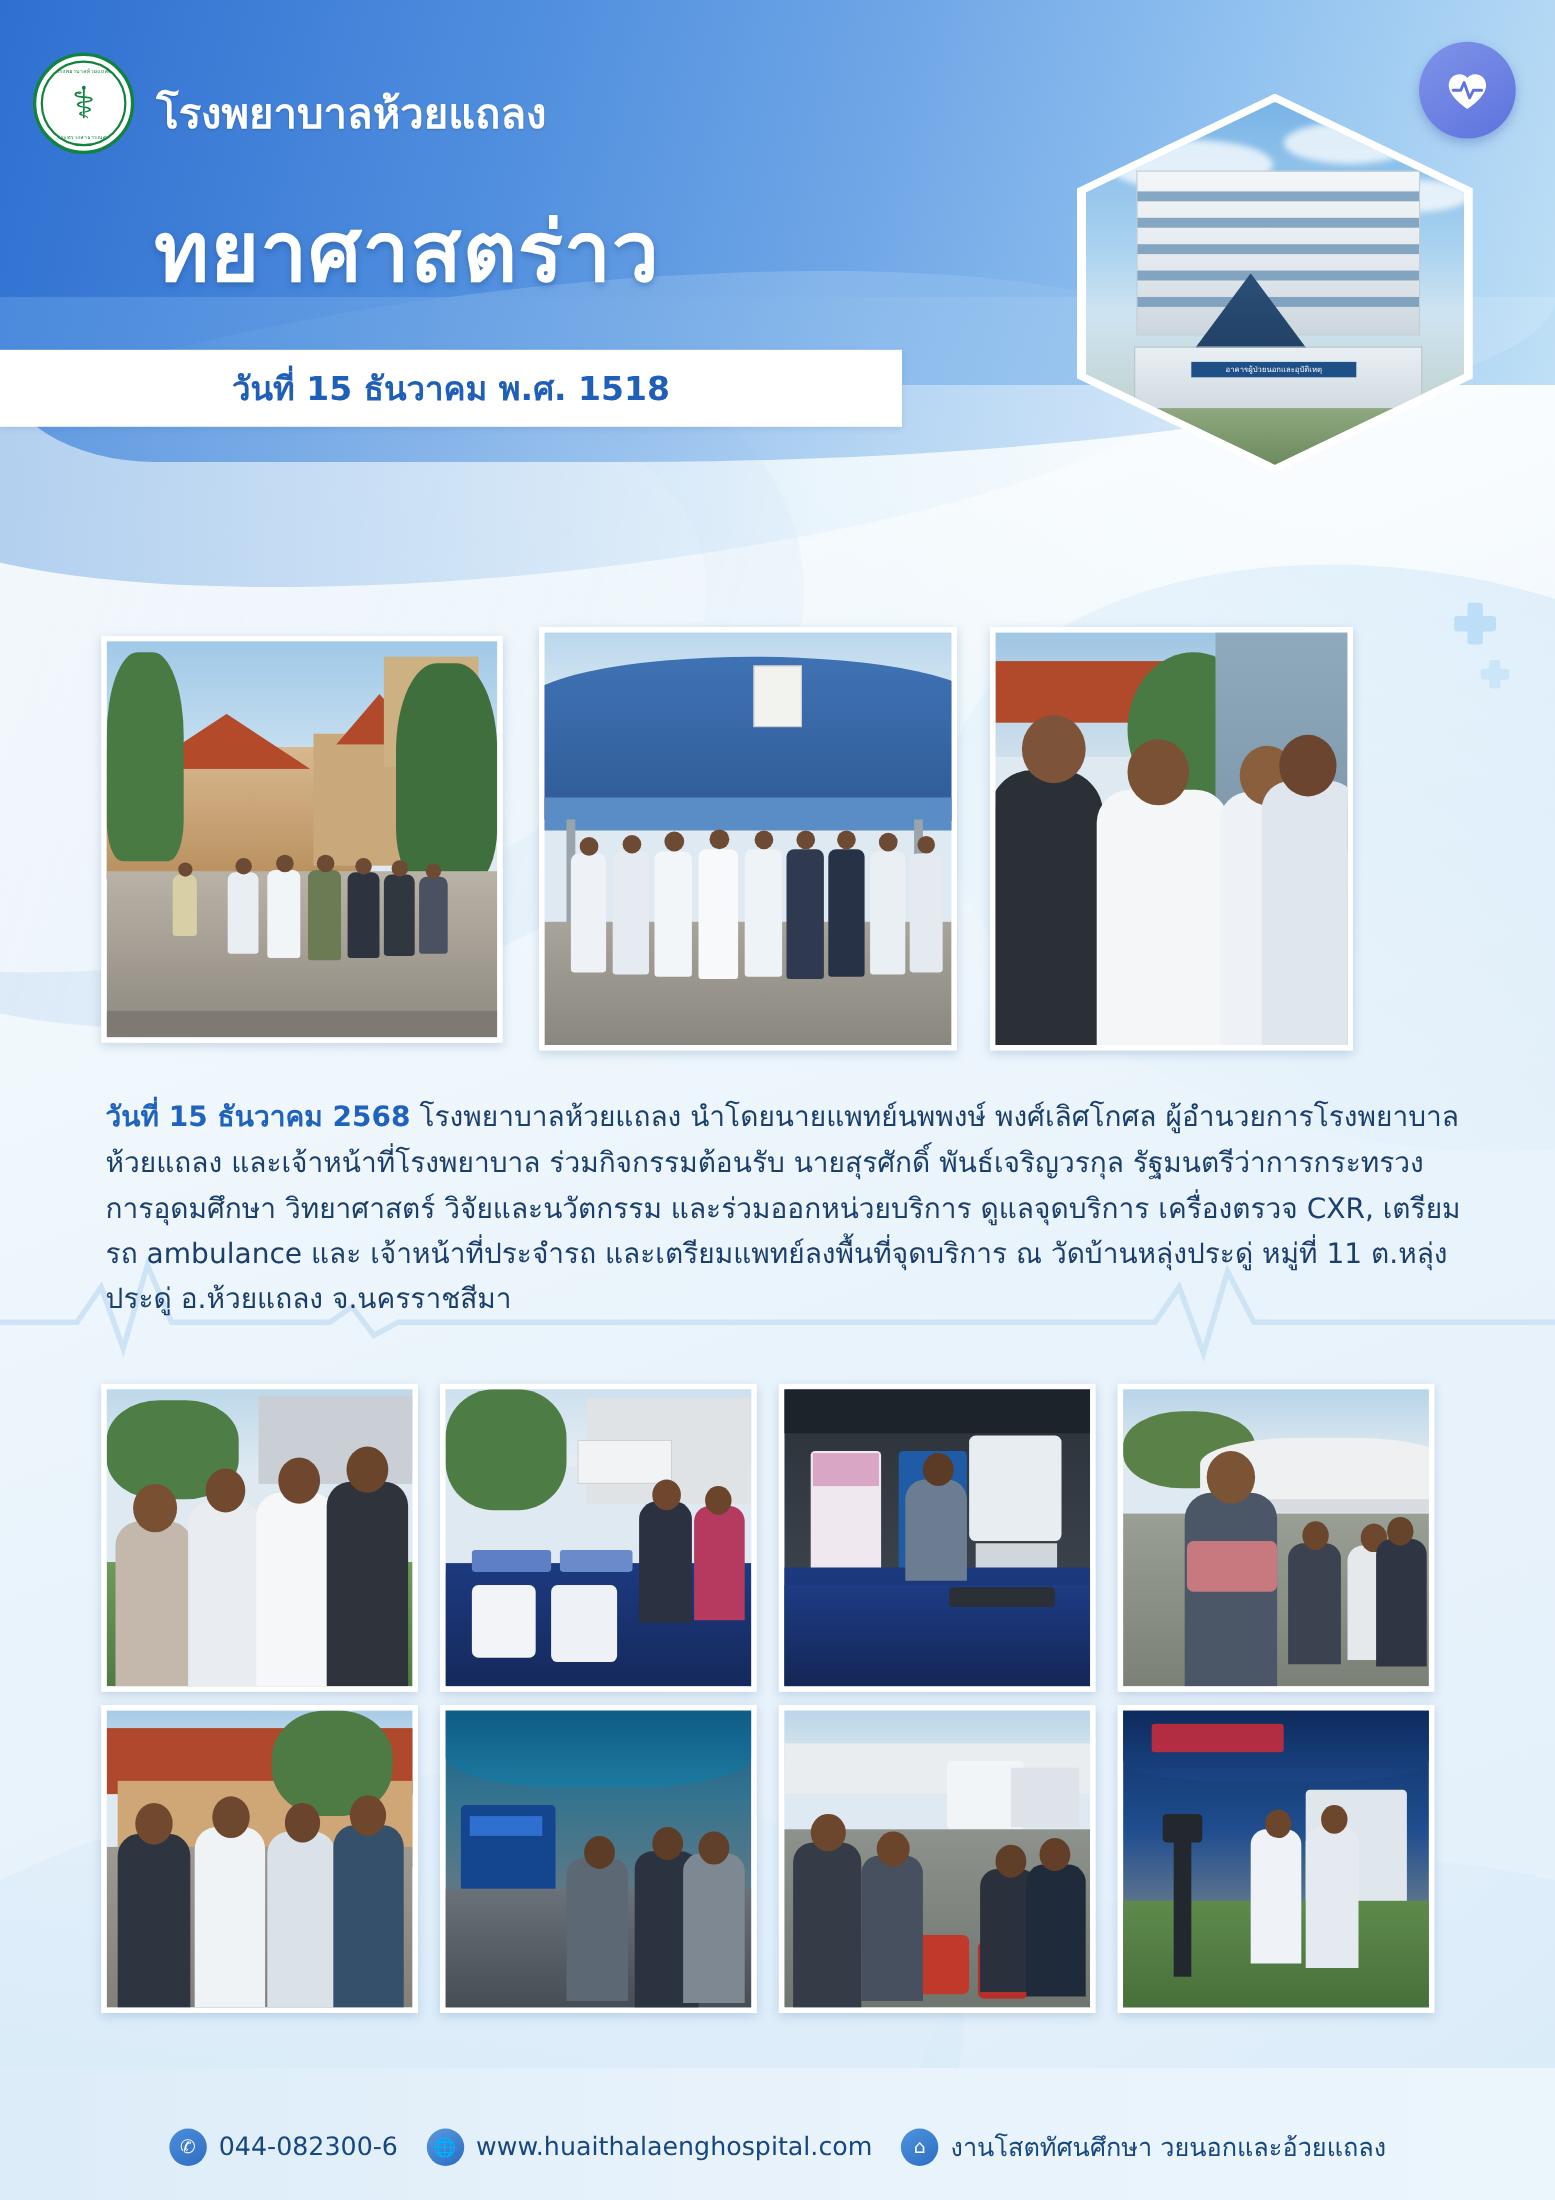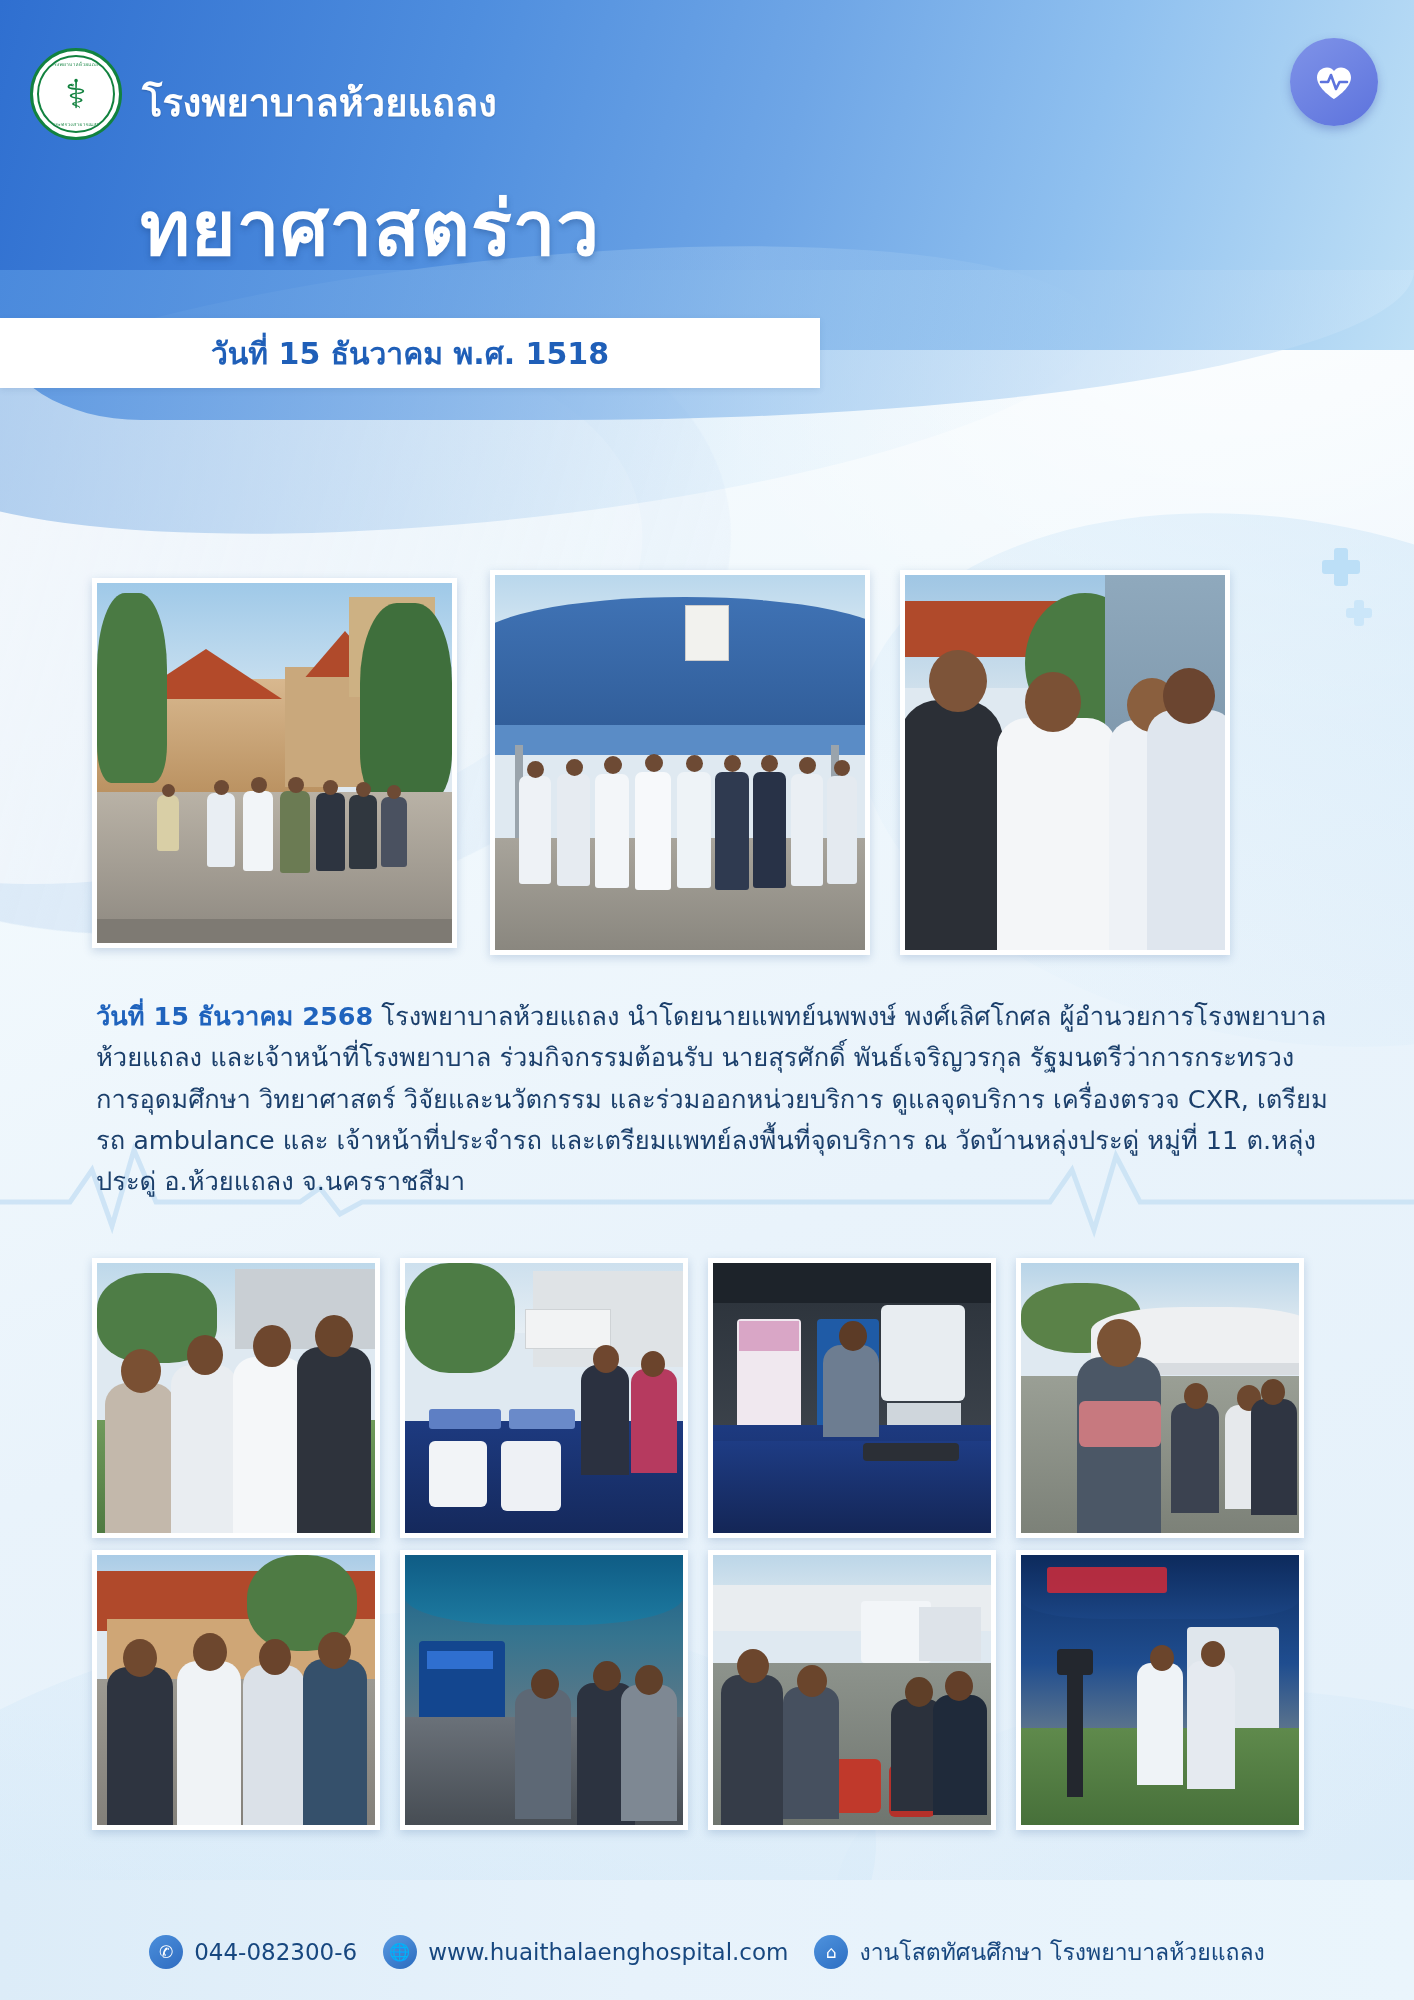--- a/index.html
+++ b/index.html
@@ -263,20 +263,38 @@
     <span>วันที่ 15 ธันวาคม พ.ศ. 1518</span>
   </div>
 
   <div class="pulse-badge">
     <svg width="48" height="48" viewBox="0 0 48 48" aria-hidden="true">
       <path d="M24 41C24 41 7 30.5 7 19.5C7 13.7 11.6 9.5 17 9.5C20.3 9.5 22.7 11.1 24 13C25.3 11.1 27.7 9.5 31 9.5C36.4 9.5 41 13.7 41 19.5C41 30.5 24 41 24 41Z" fill="#ffffff"></path>
       <path d="M11 24 H18 L21 17 L26 31 L29.5 24 H37" stroke="#5d73dd" stroke-width="2.6" fill="none" stroke-linecap="round" stroke-linejoin="round"></path>
     </svg>
   </div>
 
+  <div class="hex">
+    <div class="hex-inner">
+      <div class="hex-sky-cloud" style="left:20px;  top:34px;"></div>
+      <div class="hex-sky-cloud" style="left:180px; top:18px; width:120px; height:38px;"></div>
+      <div class="hex-sky-cloud" style="left:240px; top:70px; width:110px; height:30px;"></div>
+      <div class="hex-building">
+        <div class="band" style="top:18px"></div>
+        <div class="band" style="top:42px"></div>
+        <div class="band" style="top:66px"></div>
+        <div class="band" style="top:90px"></div>
+        <div class="band" style="top:114px"></div>
+      </div>
+      <div class="hex-roof"></div>
+      <div class="hex-front"></div>
+      <div class="hex-sign">อาคารผู้ป่วยนอกและอุบัติเหตุ</div>
+      <div class="hex-ground"></div>
+    </div>
+  </div>
 
   <div style="position:absolute; right:54px; top:548px; width:38px; height:38px;">
     <div style="position:absolute; left:12px; top:0; width:14px; height:38px; background:#bcdff7; border-radius:3px;"></div>
     <div style="position:absolute; left:0; top:12px; width:38px; height:14px; background:#bcdff7; border-radius:3px;"></div>
   </div>
   <div style="position:absolute; right:42px; top:600px; width:26px; height:26px;">
     <div style="position:absolute; left:8px; top:0; width:10px; height:26px; background:#cbe6f9; border-radius:3px;"></div>
     <div style="position:absolute; left:0; top:8px; width:26px; height:10px; background:#cbe6f9; border-radius:3px;"></div>
   </div>
 
@@ -519,18 +537,18 @@
       <div class="f-item">
         <span class="f-ic">✆</span>
         <span>044-082300-6</span>
       </div>
       <div class="f-item">
         <span class="f-ic globe">🌐</span>
         <span>www.huaithalaenghospital.com</span>
       </div>
       <div class="f-item">
         <span class="f-ic home">⌂</span>
-        <span>งานโสตทัศนศึกษา โรงพยาบาลห้วยแถลง</span>
+        <span>งานโสตทัศนศึกษา วยนอกและอ้วยแถลง</span>
       </div>
     </div>
   </div>
 
 </div>
 
 </body></html>

